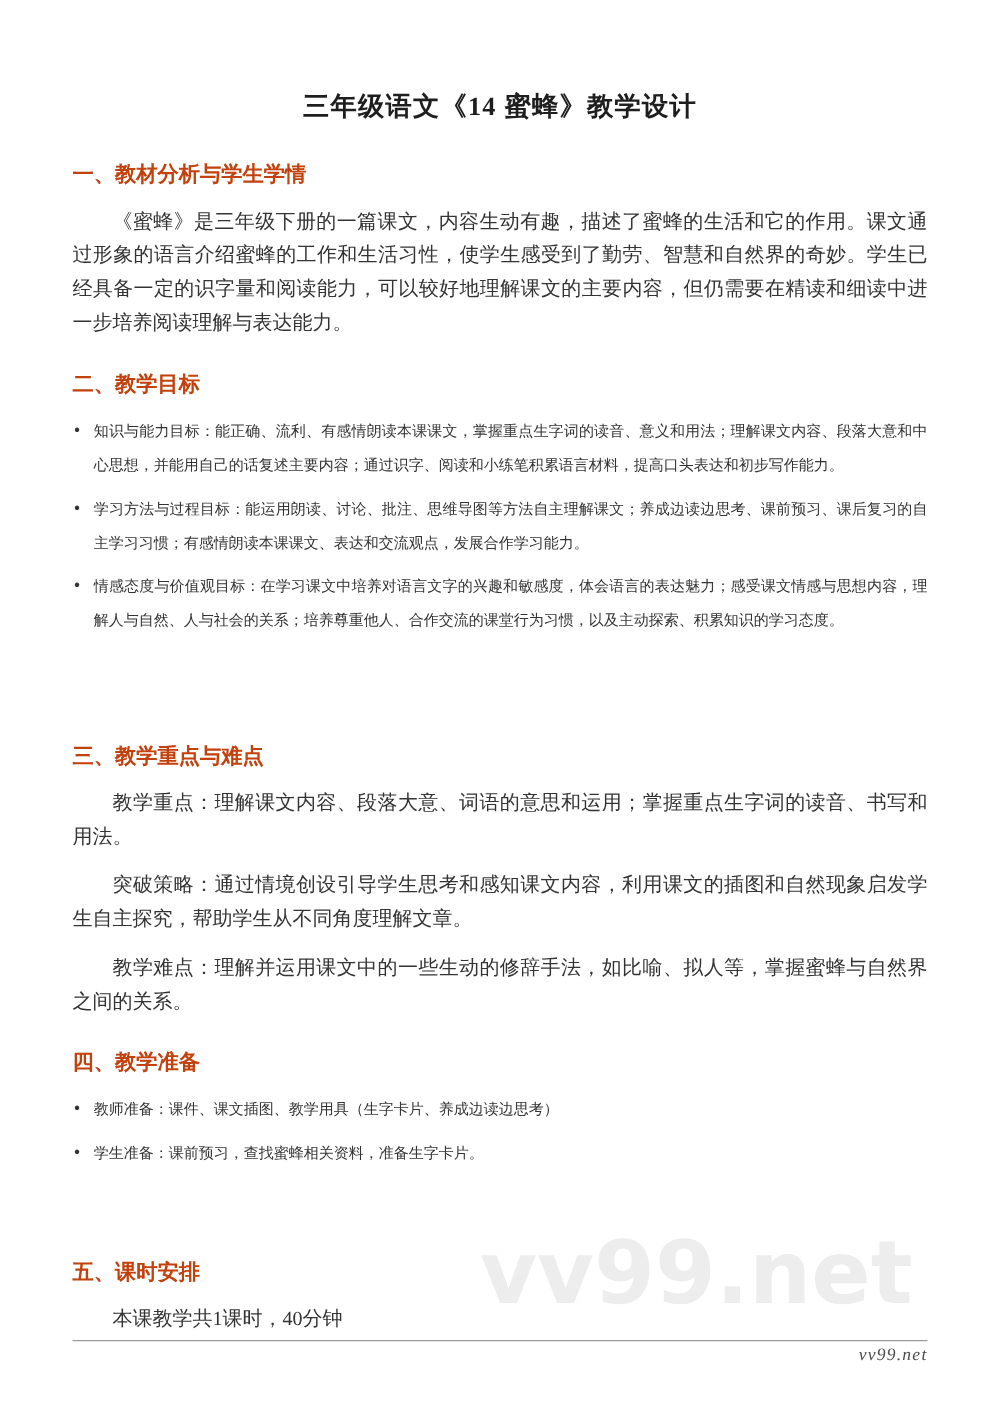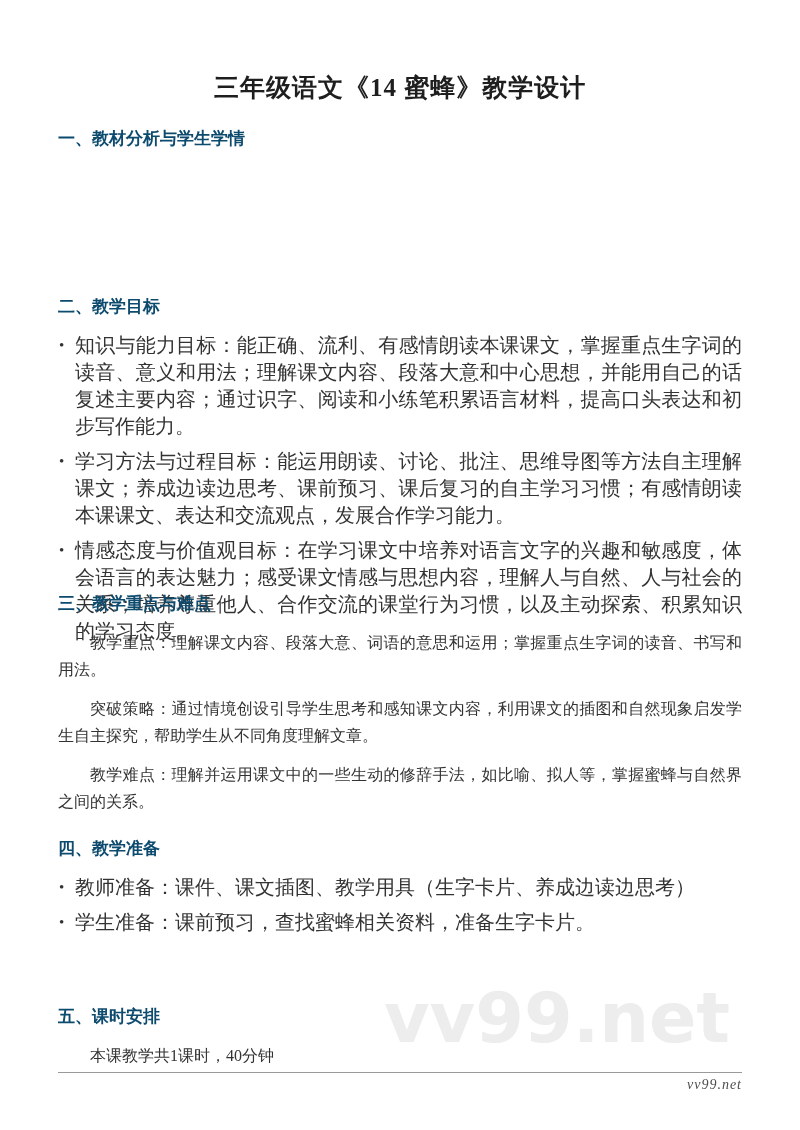--- a/index.html
+++ b/index.html
@@ -12,57 +12,57 @@
   .page {
     position: relative;
     width: 800px; height: 1130px;
     overflow: hidden;
     background: #ffffff;
   }
   .doc-title {
     position: absolute;
     top: 56px; left: 58px; right: 58px;
     text-align: center;
-    font-size: 25px;
+    font-size: 21px;
     font-weight: bold;
     color: #1e1e1e;
     line-height: 30px;
     letter-spacing: 1px;
   }
   .section {
     position: absolute;
     left: 58px; right: 58px;
   }
   .sec-1 { top: 128px; }
   .sec-2 { top: 296px; }
   .sec-3 { top: 593px; }
   .sec-4 { top: 838px; }
   .sec-5 { top: 965px; margin-top: 41px; }
   .sec-heading {
-    font-family: Liberation Mono, monospace;
+    font-family: Liberation Serif, serif;
     font-weight: bold;
     font-size: 17px;
-    color: #0c4a6e;
+    color: #c2410c;
     line-height: 24px;
     margin: 0 0 12px 0;
   }
   .para {
     font-size: 16px;
     line-height: 27px;
     margin: 0 0 12px 0;
     text-indent: 2em;
     text-align: justify;
     color: #333;
   }
   .bullet-list { margin: 0; padding: 0; }
   .bullet-item {
     position: relative;
     padding-left: 17px;
     margin: 0 0 8px 0;
-    font-size: 20px;
+    font-size: 12px;
     line-height: 27px;
     text-align: justify;
     color: #333;
     list-style: none;
   }
   .bullet-item::before {
     content: "\2022";
     position: absolute;
     left: 1px; top: 0;
     font-size: 15px;
@@ -100,20 +100,21 @@
 </style>
 </head>
 <body>
 
 <div class="page">
 
   <h1 class="doc-title">三年级语文《14 蜜蜂》教学设计</h1>
 
   <div class="section sec-1">
     <h2 class="sec-heading">一、教材分析与学生学情</h2>
+    <p class="para">《蜜蜂》是三年级下册的一篇课文，内容生动有趣，描述了蜜蜂的生活和它的作用。课文通过形象的语言介绍蜜蜂的工作和生活习性，使学生感受到了勤劳、智慧和自然界的奇妙。学生已经具备一定的识字量和阅读能力，可以较好地理解课文的主要内容，但仍需要在精读和细读中进一步培养阅读理解与表达能力。</p>
   </div>
 
   <div class="section sec-2">
     <h2 class="sec-heading">二、教学目标</h2>
     <ul class="bullet-list">
       <li class="bullet-item">知识与能力目标：能正确、流利、有感情朗读本课课文，掌握重点生字词的读音、意义和用法；理解课文内容、段落大意和中心思想，并能用自己的话复述主要内容；通过识字、阅读和小练笔积累语言材料，提高口头表达和初步写作能力。</li>
       <li class="bullet-item">学习方法与过程目标：能运用朗读、讨论、批注、思维导图等方法自主理解课文；养成边读边思考、课前预习、课后复习的自主学习习惯；有感情朗读本课课文、表达和交流观点，发展合作学习能力。</li>
       <li class="bullet-item">情感态度与价值观目标：在学习课文中培养对语言文字的兴趣和敏感度，体会语言的表达魅力；感受课文情感与思想内容，理解人与自然、人与社会的关系；培养尊重他人、合作交流的课堂行为习惯，以及主动探索、积累知识的学习态度。</li>
     </ul>
   </div>

